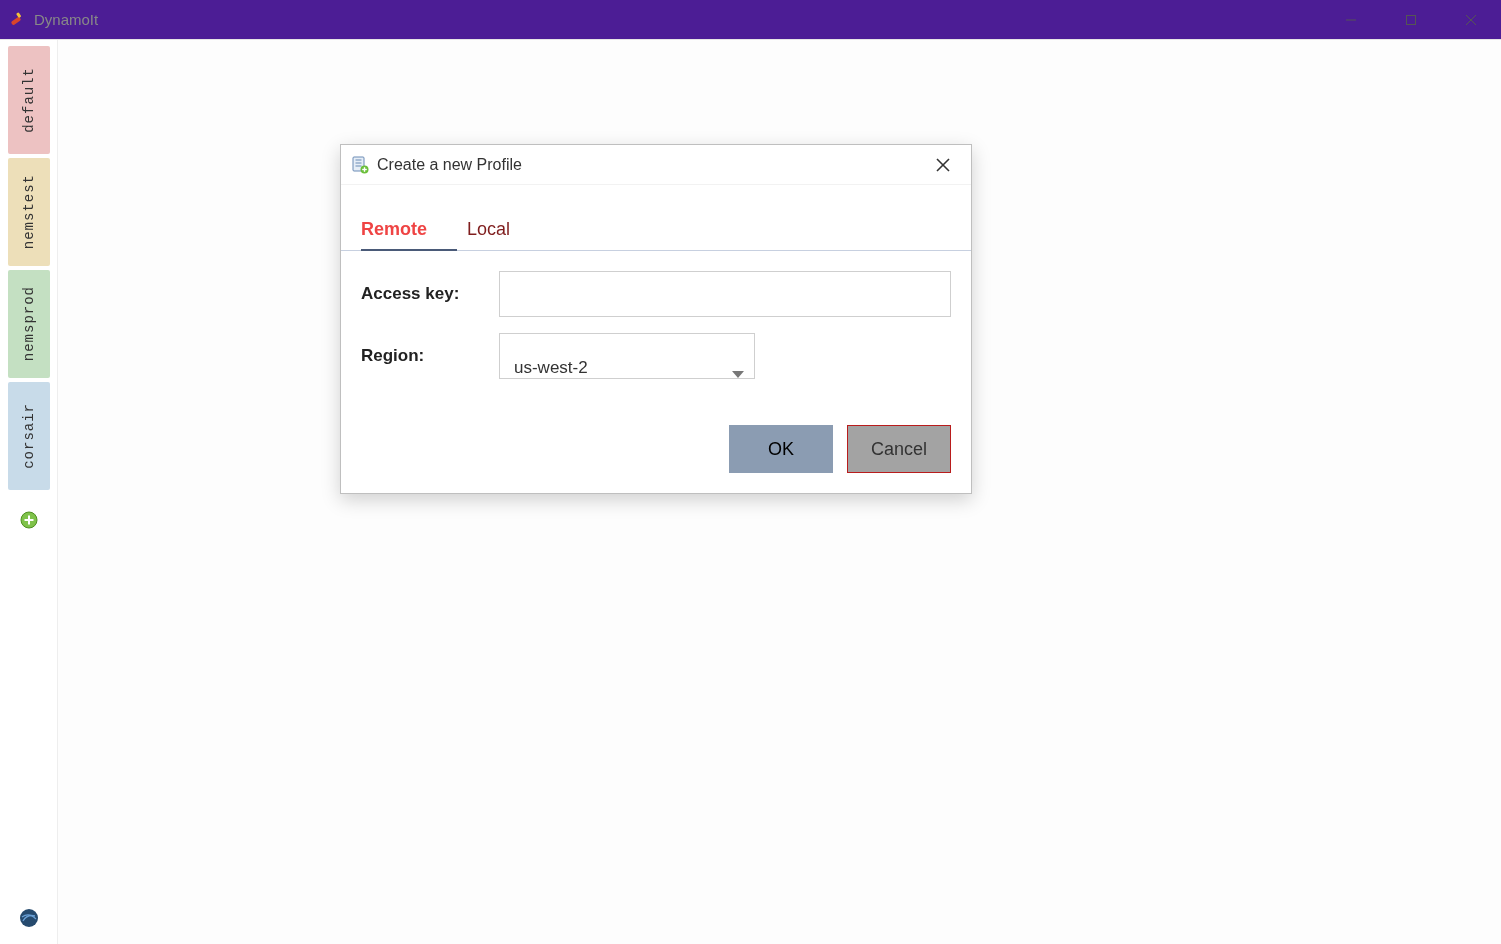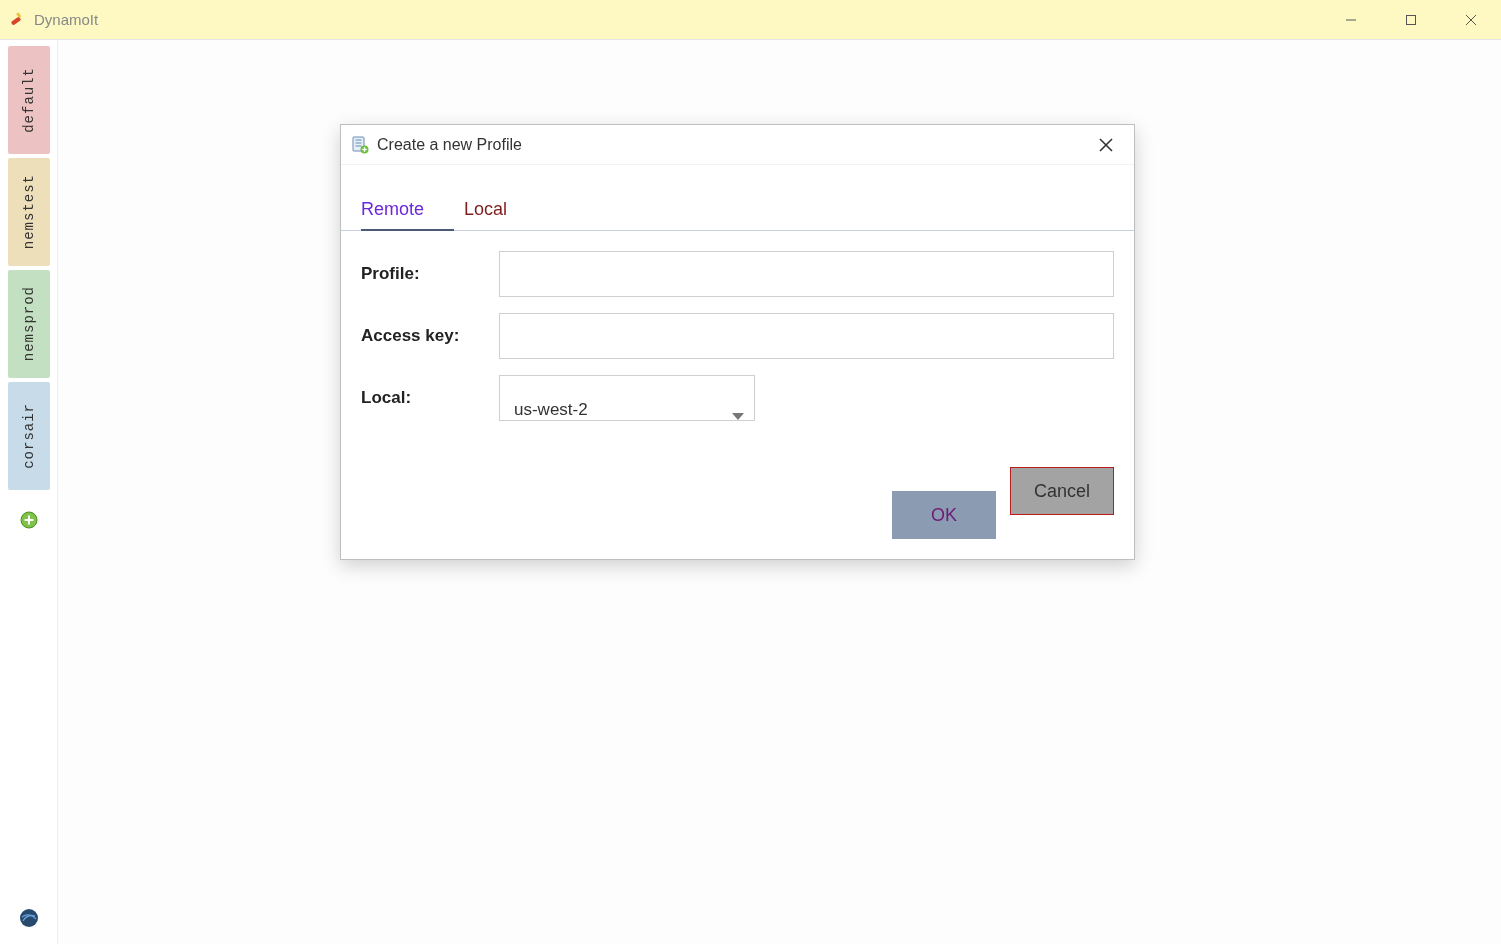--- a/index.html
+++ b/index.html
@@ -5,21 +5,21 @@
   * { box-sizing: border-box; margin: 0; padding: 0; }
   html, body { width: 100%; height: 100%; font-family: "Segoe UI", Tahoma, sans-serif; background: #fff; color: #333; }
   
   
   .titlebar {
     height: 40px;
     display: flex;
     align-items: center;
     padding: 0 0 0 8px;
     border-bottom: 1px solid #e5e5e5;
-    background: #fef9c3;
+    background: #4c1d95;
   }
   .titlebar .app-icon { width: 20px; height: 20px; margin-right: 6px; display:flex; align-items:center; justify-content:center;}
   .titlebar .app-title { color: #888; font-size: 15px; }
   .titlebar .win-controls { margin-left: auto; display: flex; }
   .titlebar .win-btn {
     width: 60px; height: 40px;
     display: flex; align-items: center; justify-content: center;
     color: #555;
   }
   .titlebar .win-btn svg { stroke: #555; }
@@ -63,22 +63,22 @@
     margin-bottom: 14px;
     width: 24px; height: 24px;
     display:flex; align-items:center; justify-content:center;
   }
   
   .content { flex: 1; background: #fdfdfd; position: relative; }
   
   
   .dialog {
     position: absolute;
-    left: 282px; top: 84px;
-    width: 795px;
+    left: 282px; top: 104px;
+    width: 632px;
     background: #fff;
     border: 1px solid #bfbfbf;
     box-shadow: 0 6px 18px rgba(0,0,0,0.18);
   }
   .dialog-header {
     height: 40px;
     display: flex;
     align-items: center;
     padding: 0 14px 0 10px;
     border-bottom: 1px solid #f2f2f2;
@@ -93,21 +93,22 @@
     border-bottom: 1px solid #c7d0e0;
   }
   .dialog-tab {
     padding: 8px 20px 10px 0;
     margin-right: 20px;
     font-size: 18px;
     color: #7f1d1d;
     position: relative;
   }
   .dialog-tab.active {
-    color: #6d28d9;
+    color: #ef4444;
+    font-weight: bold;
   }
   .dialog-tab.active::after {
     content: "";
     position: absolute;
     left: -20px; right: -10px;
     bottom: -1px;
     height: 2px;
     background: #4a5a78;
   }
   .dialog-tabs .dialog-tab:first-child.active::after { left: 0; right: -10px; }
@@ -164,23 +165,22 @@
     min-width: 104px;
     height: 48px;
     font-size: 18px;
     border: 1px solid #b91c1c;
     background: #a3a3a3;
     color: #333;
     display: flex; align-items: center; justify-content: center;
   }
   .btn.primary {
     background: #8b9cb2;
-    color: #701a75;
+    color: #000000;
     border: 1px solid #8b9cb2;
-    margin-top: 24px;
   }
 </style>
 </head>
 <body>
 
 <div class="titlebar">
   <span class="app-icon">
     <svg width="18" height="18" viewBox="0 0 18 18">
       <rect x="2" y="8" width="10" height="4" rx="1.5" fill="#d9452b" transform="rotate(-35 7 10)"></rect>
       <rect x="8" y="2" width="3" height="5" rx="1" fill="#f2c23a" transform="rotate(-35 9 4)"></rect>
@@ -268,29 +268,25 @@
         <div class="dialog-tab active">
           <span>Remote</span>
         </div>
         <div class="dialog-tab">
           <span>Local</span>
         </div>
       </div>
 
       <div class="dialog-form">
         <div class="form-row">
-          <label>Profile:</label>
-          <input type="text" value="" style="">
-        </div>
-        <div class="form-row">
           <label>Access key:</label>
           <input type="text" value="" style="">
         </div>
         <div class="form-row">
-          <label>Local:</label>
+          <label>Region:</label>
           <div class="select-wrap">
             <span>us-west-2</span>
             <span class="caret"></span>
           </div>
         </div>
       </div>
 
       <div class="dialog-buttons">
         <div class="btn primary">
           <span>OK</span>

